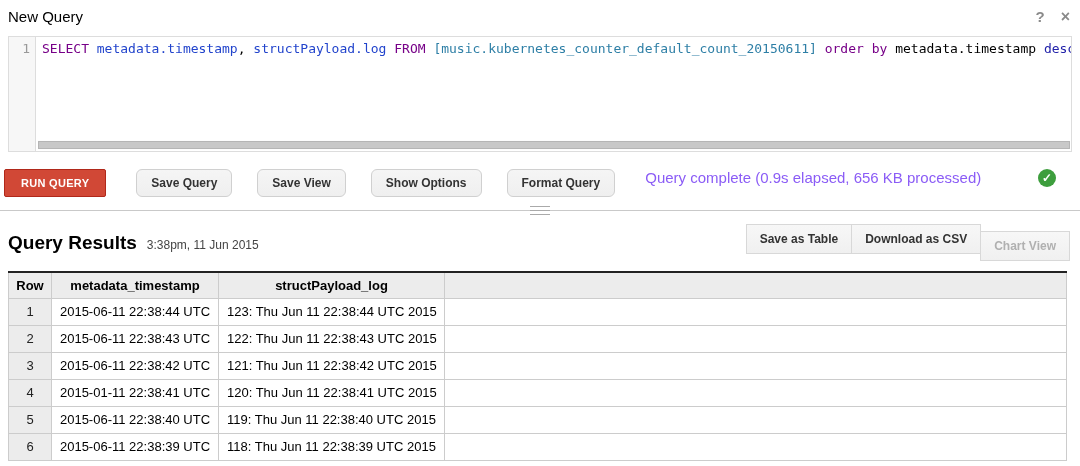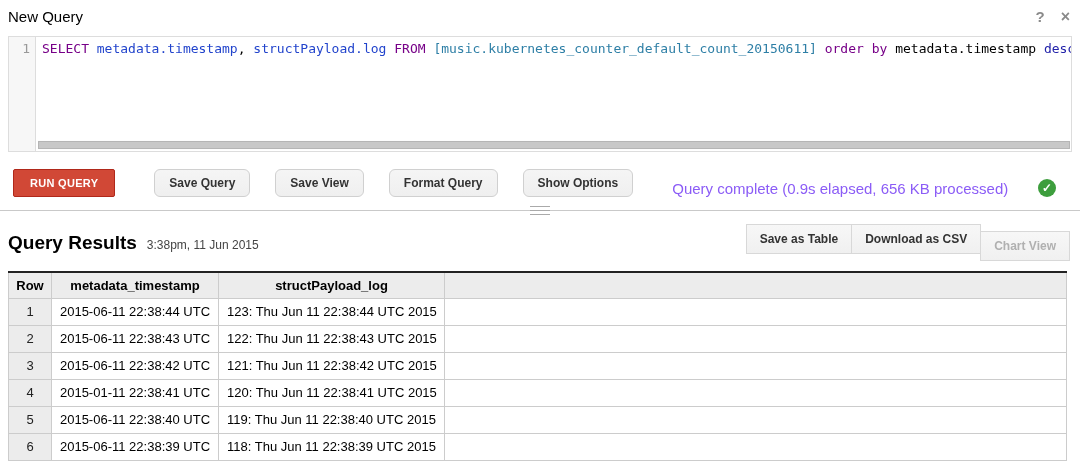--- a/index.html
+++ b/index.html
@@ -28,21 +28,21 @@
   .tok-field    { color:#2244cc; }
   .tok-tableref { color:#2e7fa6; }
   .tok-keyword2 { color:#2222aa; }
   .tok-plain    { color:#000; }
   .hscroll { position:absolute; left:29px; right:1px; bottom:1px; height:10px;
              background:#fdfdfd; }
   .hscroll .thumb { position:absolute; left:0; right:0; top:1px; bottom:1px;
                     background:#c8c8c8; border:1px solid #b5b5b5; }
 
   
-  .toolbar { display:flex; align-items:flex-end; margin:17px 10px 0 13px; height:28px;gap:9px; }
+  .toolbar { display:flex; align-items:flex-start; margin:17px 10px 0 4px; height:28px; }
   .btn-red { background:#d14836; border:1px solid #b0281a; color:#fff;
              font-weight:bold; font-size:11px; padding:0 16px; height:28px;
              border-radius:2px; cursor:pointer; letter-spacing:.3px; }
   .btn-gray { background:linear-gradient(#f5f5f5,#efefef); border:1px solid #d0d0d0;
               color:#333; font-weight:bold; font-size:12px; height:28px;
               padding:0 14px; border-radius:6px; cursor:pointer; margin-left:25px; }
   .btn-gray:first-of-type { margin-left:30px; }
   .status-text { font-size:15px; color:#8b5cf6; margin-left:30px; }
   .check-wrap { margin-left:auto; margin-right:14px; width:18px; height:18px;
                 border-radius:50%; background:#3d9e3d; color:#fff; font-size:12px;
@@ -98,22 +98,22 @@
   <div class="hscroll">
     <div class="thumb"></div>
   </div>
 </div>
 
 <div class="toolbar">
   <button class="btn-red">RUN QUERY</button>
   <span id="gray-buttons" style="display:flex;">
       <button class="btn-gray">Save Query</button>
       <button class="btn-gray">Save View</button>
+      <button class="btn-gray">Show Options</button>
       <button class="btn-gray">Format Query</button>
-      <button class="btn-gray">Show Options</button>
     </span>
   <span class="status-text">Query complete (0.9s elapsed, 656 KB processed)</span>
   <span class="check-wrap">✓</span>
 </div>
 
 <div class="splitter">
   <div class="grip">
       <i></i>
       <i></i>
       <i></i>

